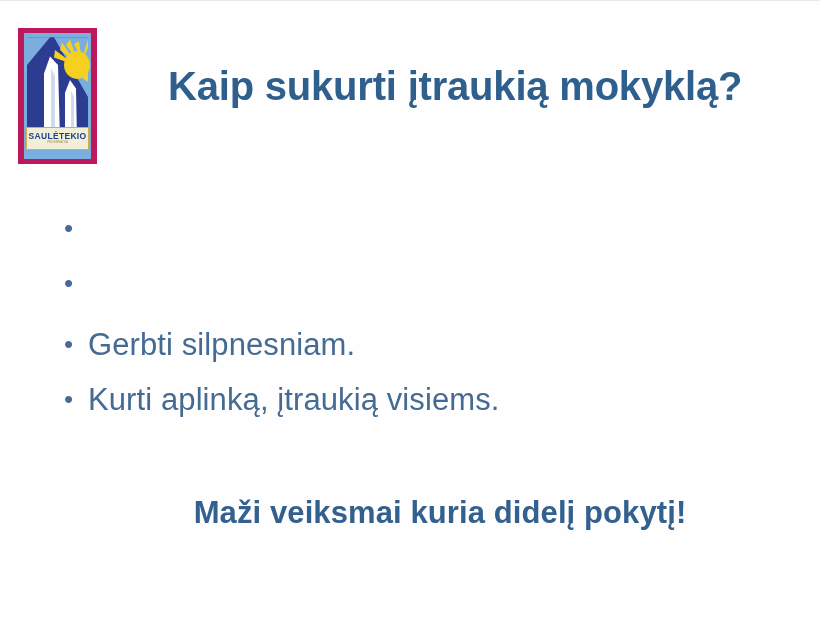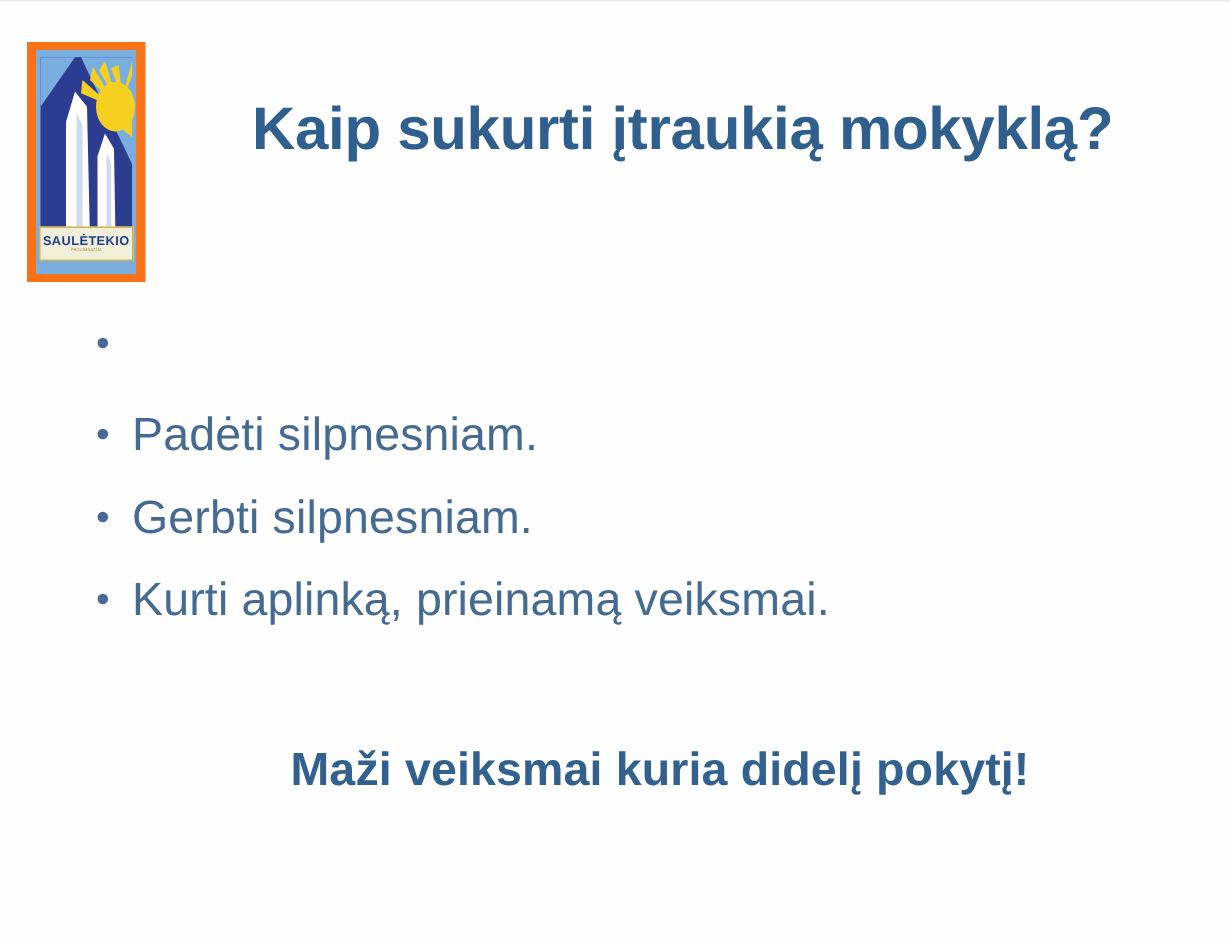--- a/index.html
+++ b/index.html
@@ -27,22 +27,22 @@
     top: 0;
     width: 820px;
     height: 175px;
   }
 
   .logo {
     position: absolute;
     left: 18px;
     top: 27px;
     width: 79px;
-    height: 160px;
-    background: #f97316;
+    height: 136px;
+    background: #be185d;
     padding: 5px 6px;
     box-sizing: border-box;
   }
   .logo-inner {
     position: relative;
     width: 100%;
     height: 100%;
     overflow: hidden;
   }
   .logo svg {
@@ -178,31 +178,30 @@
   </div>
 
   <div class="bullet-list">
 
     <div class="bullet-item">
       <span class="bullet-dot">•</span>
     </div>
 
     <div class="bullet-item">
       <span class="bullet-dot">•</span>
-      <span class="bullet-text">Padėti silpnesniam.</span>
     </div>
 
     <div class="bullet-item">
       <span class="bullet-dot">•</span>
       <span class="bullet-text">Gerbti silpnesniam.</span>
     </div>
 
     <div class="bullet-item">
       <span class="bullet-dot">•</span>
-      <span class="bullet-text">Kurti aplinką, prieinamą veiksmai.</span>
+      <span class="bullet-text">Kurti aplinką, įtraukią visiems.</span>
     </div>
 
   </div>
 
   <div class="closing">
     <span class="closing-text">Maži veiksmai kuria didelį pokytį!</span>
   </div>
 
 </div>
 

